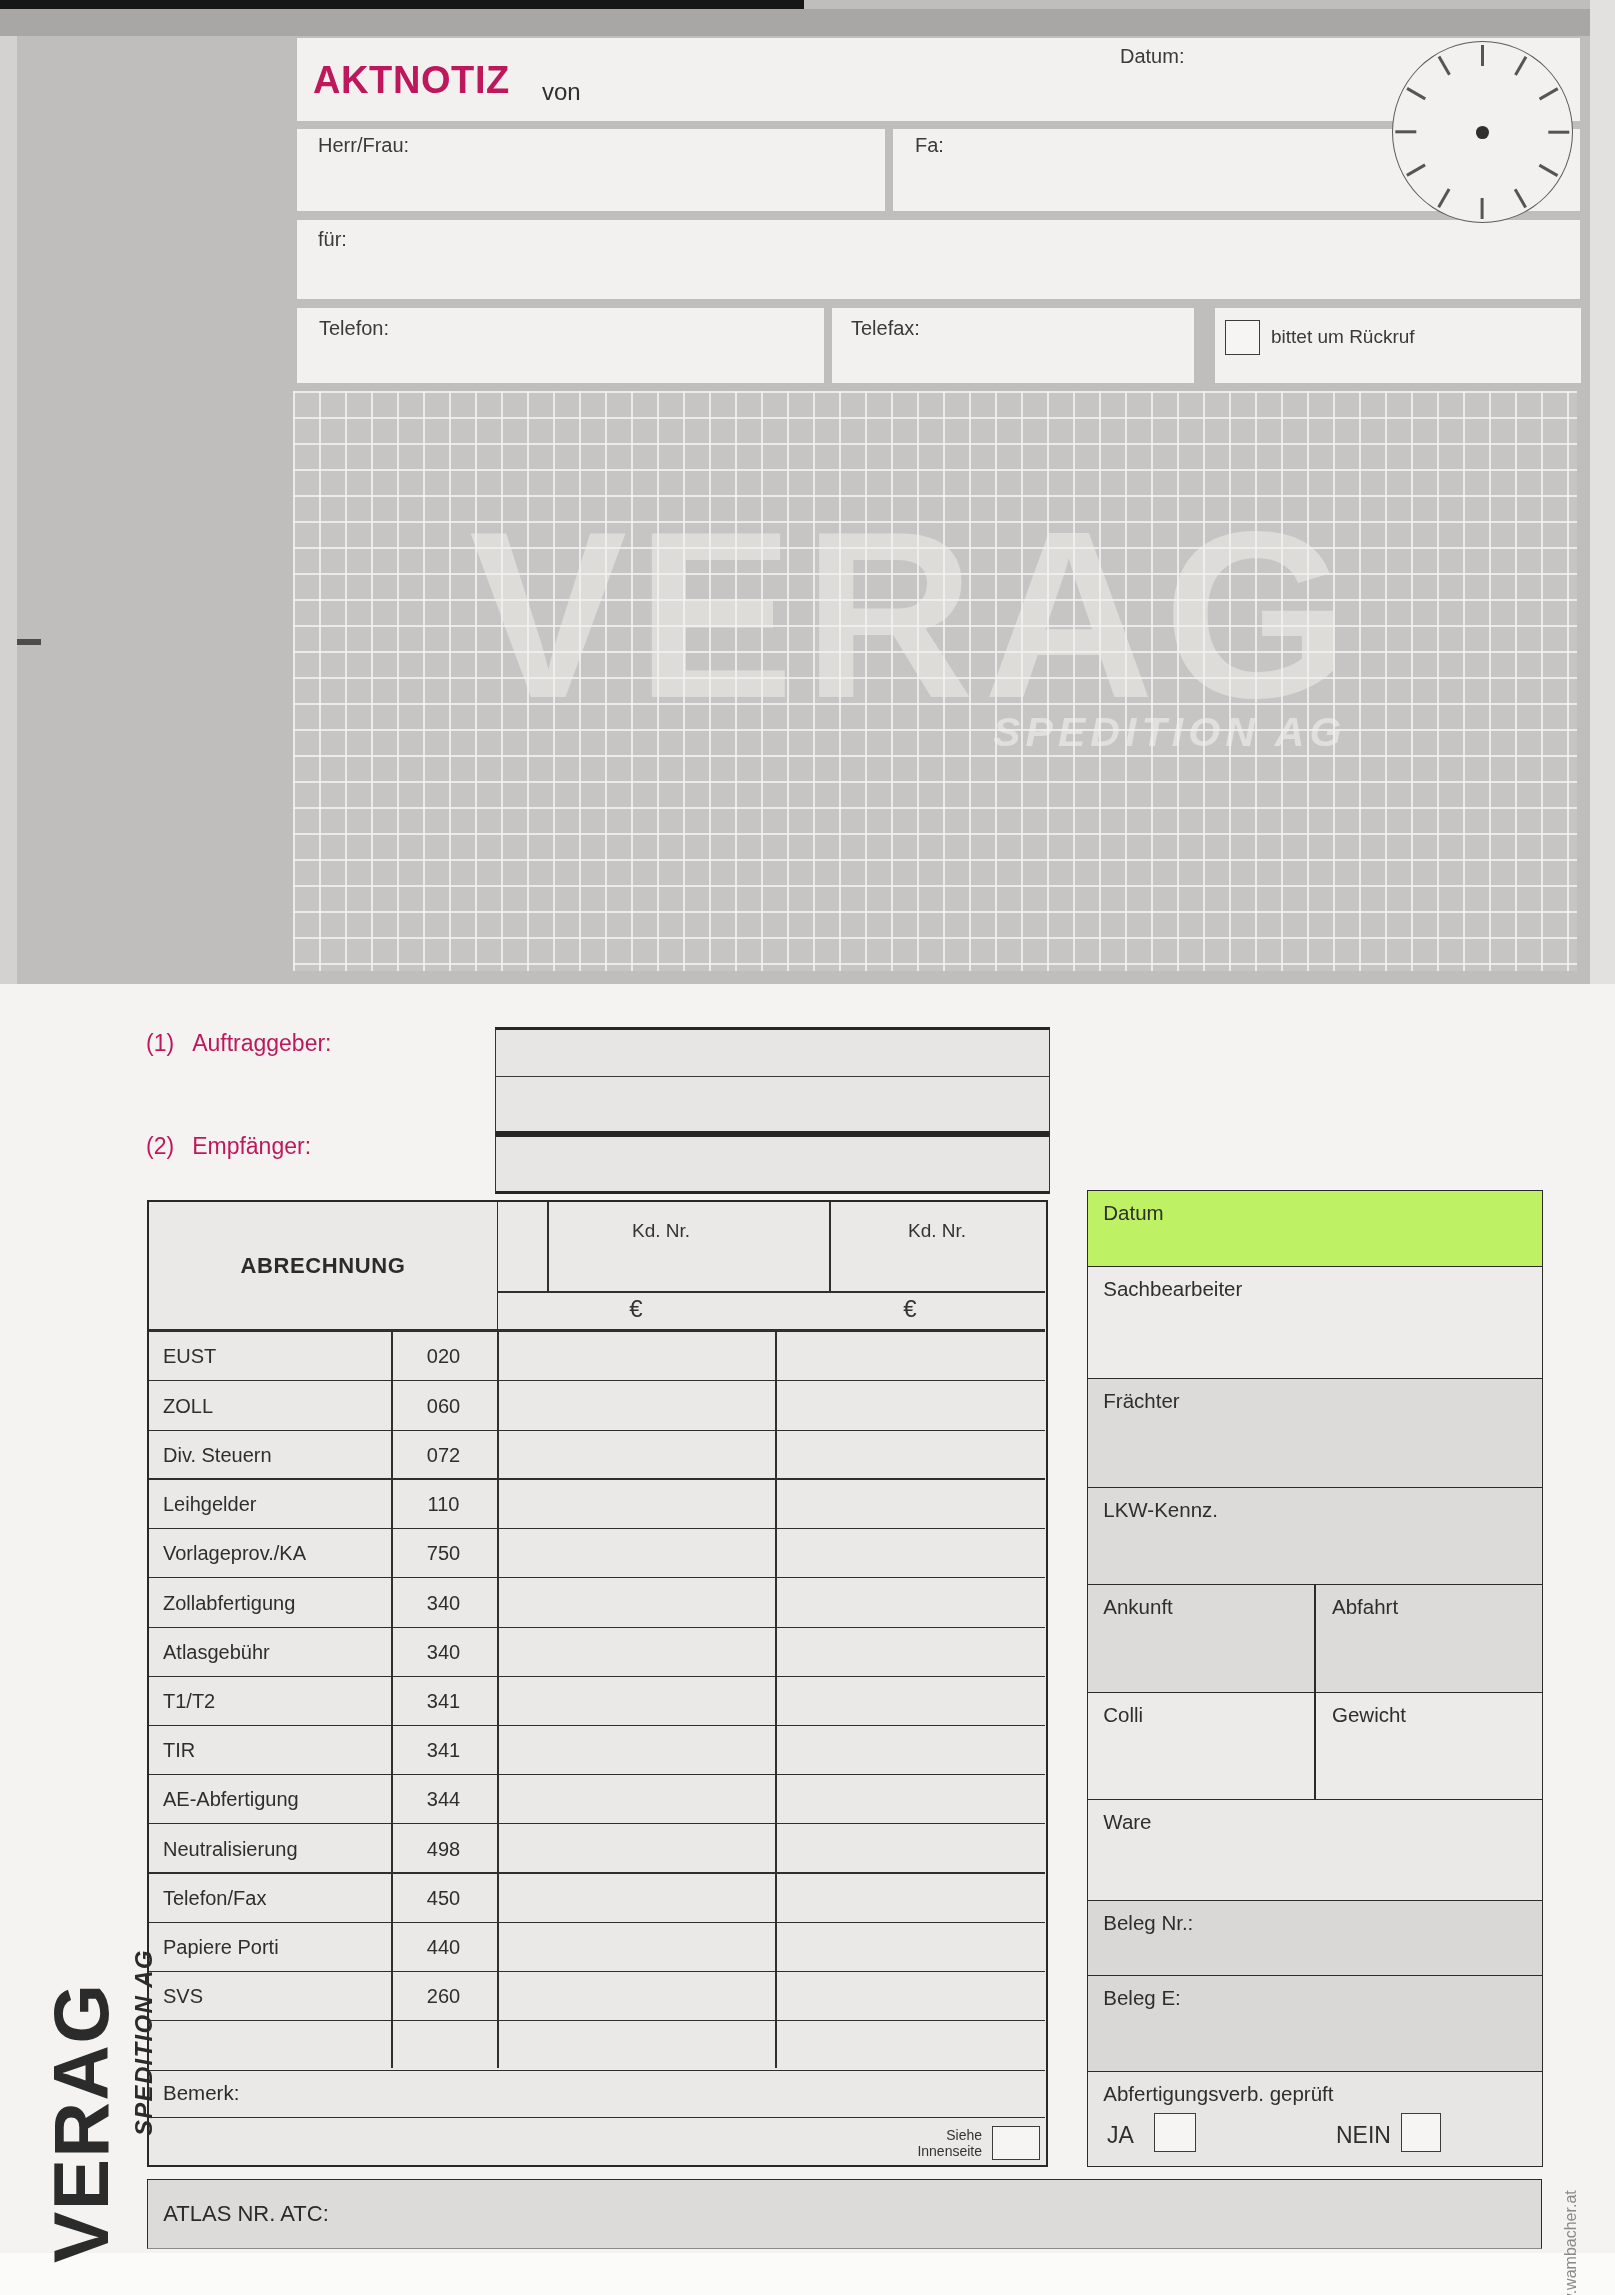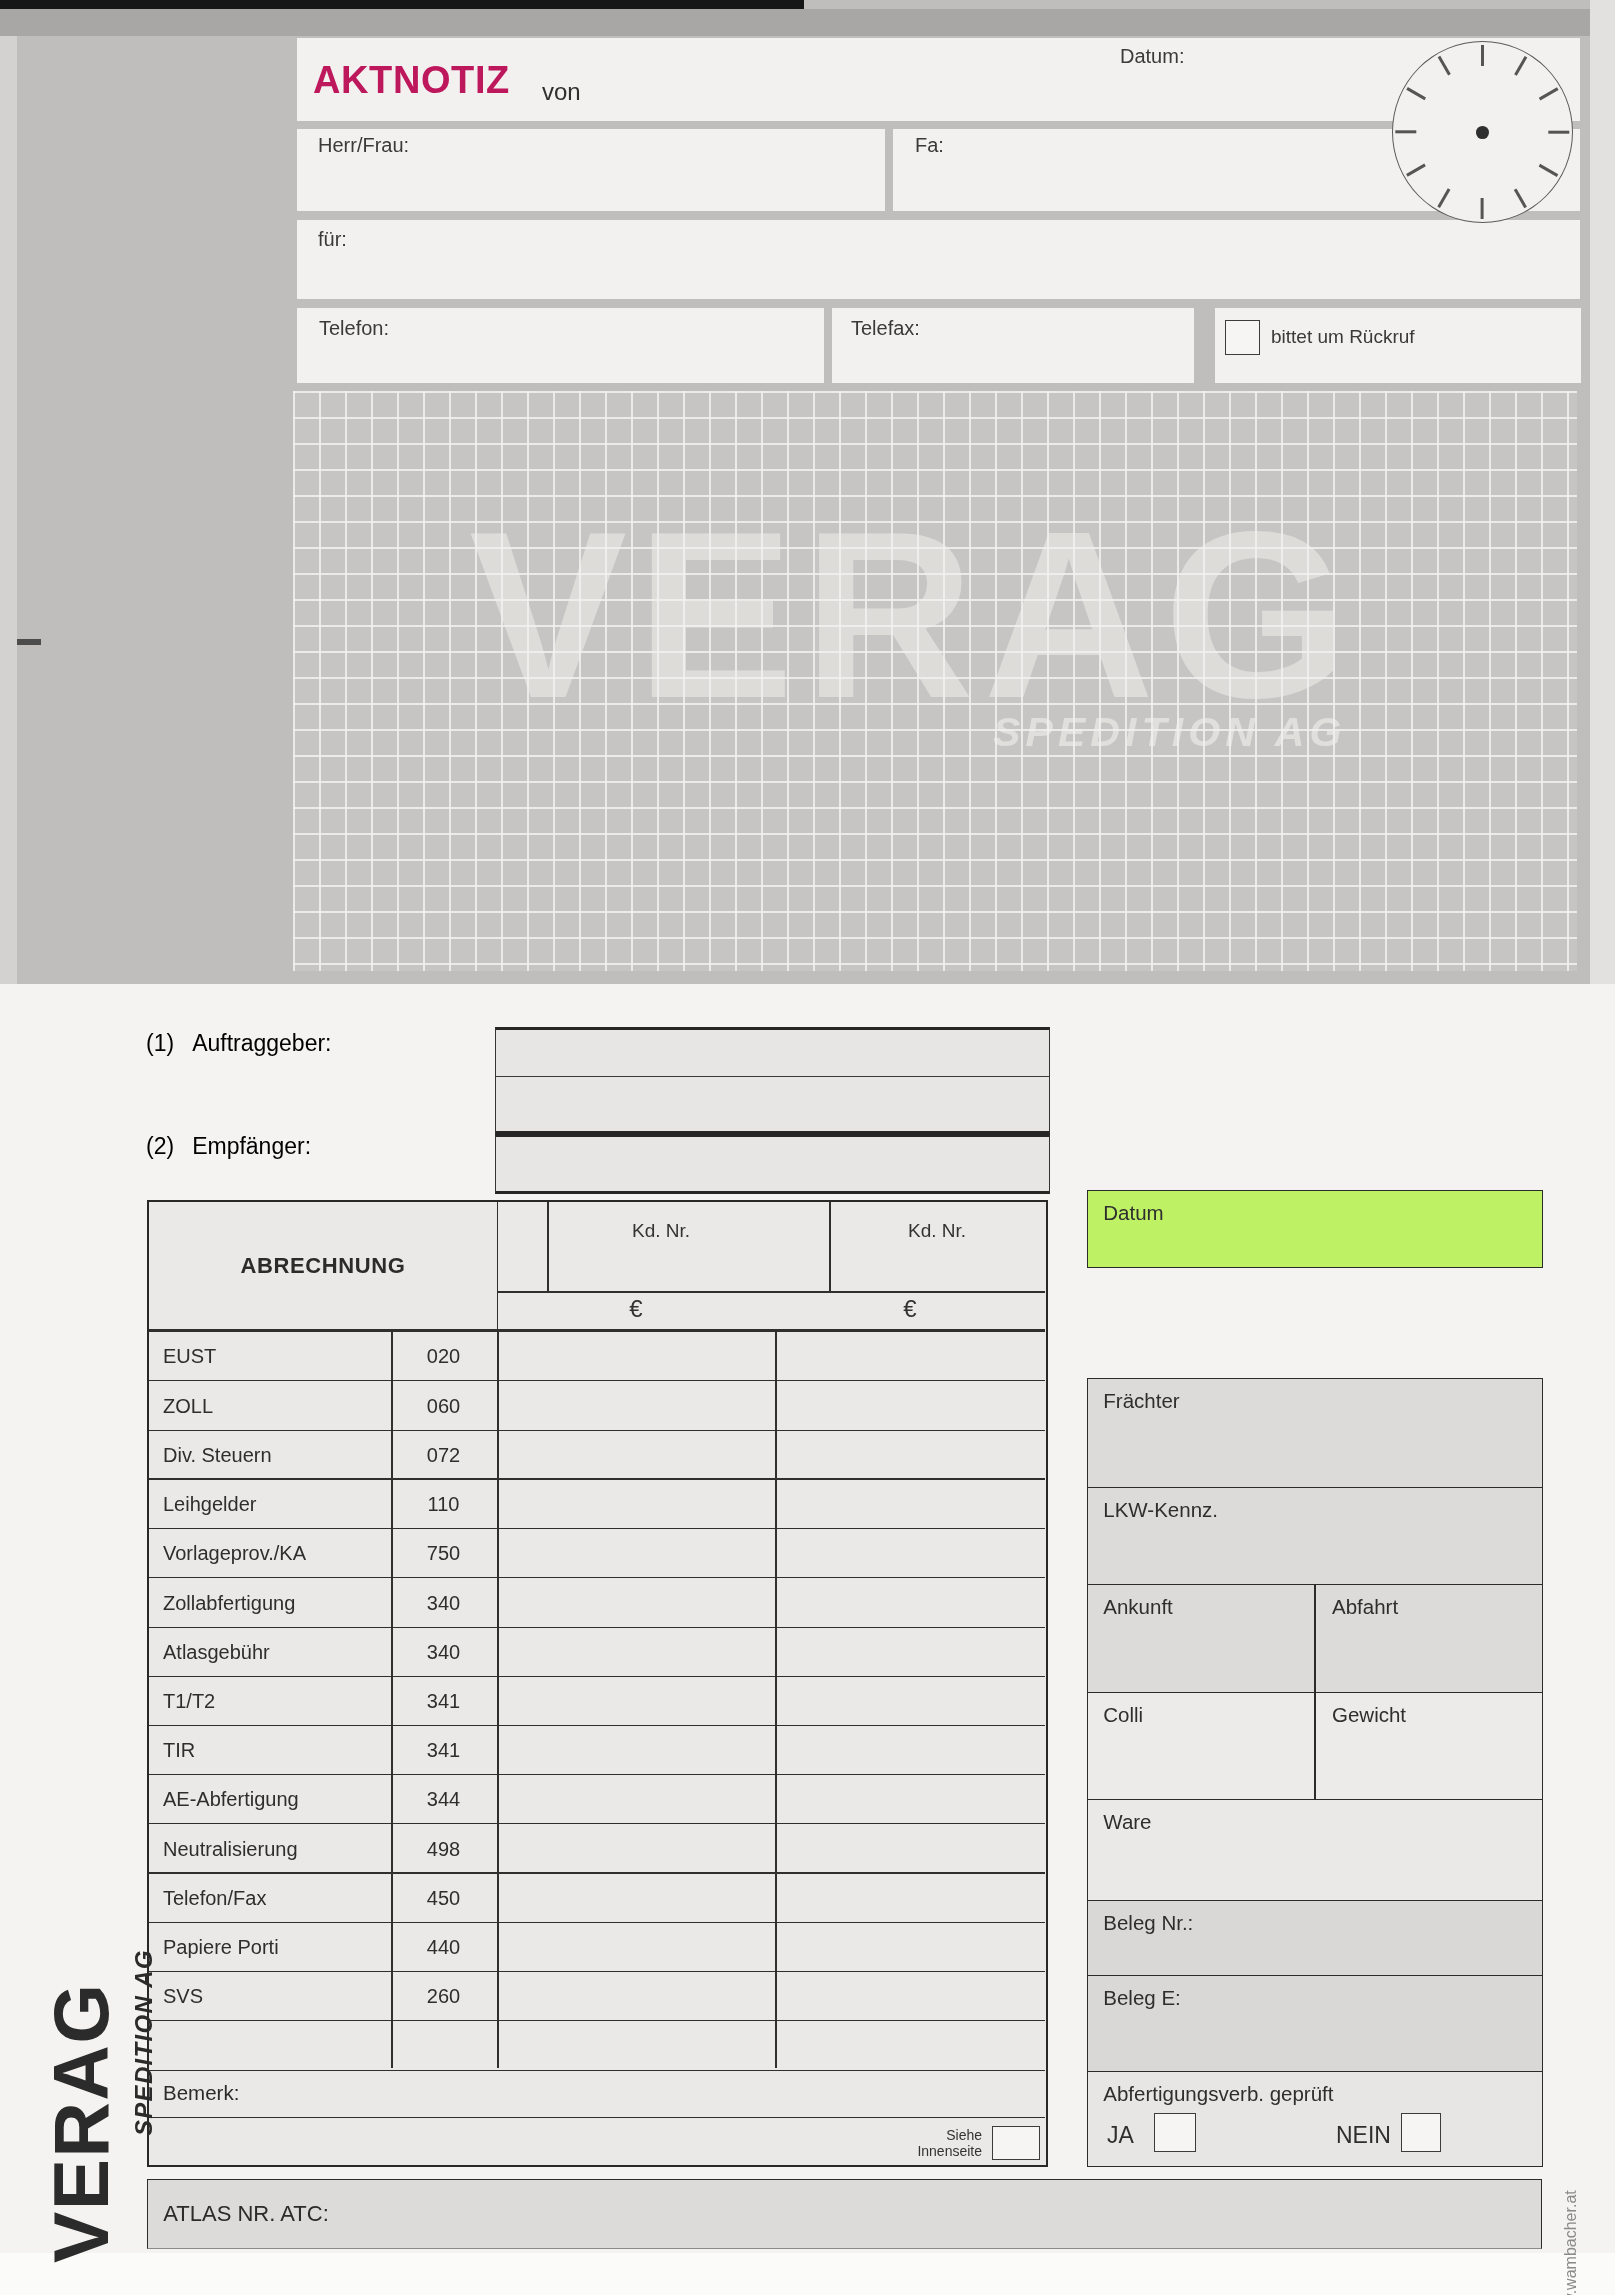--- a/index.html
+++ b/index.html
@@ -31,21 +31,21 @@
   #grid::after{content:"";position:absolute;left:0;top:0;right:0;bottom:0;
     background-image:
       repeating-linear-gradient(90deg, rgba(242,241,239,.85) 0 1.9px, rgba(0,0,0,0) 1.9px 26px),
       repeating-linear-gradient(180deg, rgba(242,241,239,.85) 0 1.9px, rgba(0,0,0,0) 1.9px 26px);}
   #wm-name{left:176px;top:105px;font-size:237px;font-weight:bold;line-height:237px;
            letter-spacing:9px;color:rgba(226,225,223,.8);white-space:nowrap;}
   #wm-sub{left:700px;top:318px;font-size:41px;font-weight:bold;font-style:italic;
           letter-spacing:5.1px;color:rgba(228,227,225,.85);white-space:nowrap;}
   
   #bottom-bg{left:0;top:984px;width:1616px;height:1311px;background:#f4f3f1;}
-  .order-label{font-size:23px;color:#000000;white-space:nowrap;}
+  .order-label{font-size:23px;color:#be185d;white-space:nowrap;}
   .order-label .num{display:inline-block;margin-right:18px;}
   .fillbox{background:#e7e6e4;border:1.3px solid #343434;border-top:3.2px solid #262626;
            border-bottom:3.2px solid #262626;}
   
   #table{left:147px;top:1200px;width:901px;height:967px;border:2.6px solid #282828;
          background:#eae9e7;box-sizing:border-box;}
   #table .in{position:absolute;}
   .vline{position:absolute;width:1.9px;background:#2f2f2f;}
   .hline{position:absolute;height:1.9px;background:#2f2f2f;}
   #abrechnung{left:0;top:0;width:348px;height:128px;border-right:1.9px solid #2f2f2f;
@@ -228,20 +228,23 @@
       </div>
       <div class="trow" style="top: 820px;">
         <span class="rl"></span>
         <span class="rc"></span>
       </div>
     </div>
 
   <div class="rbox" style="top:1190px;height:78px;background:#bef264;">
     <span class="lb">Datum</span>
   </div>
+  <div class="rbox" style="top:1266px;height:113px;background:#edecea;">
+    <span class="lb">Sachbearbeiter</span>
+  </div>
   <div class="rbox" style="top:1378px;height:111px;background:#dcdbd9;">
     <span class="lb">Frächter</span>
   </div>
   <div class="rbox" style="top:1487px;height:99px;background:#dcdbd9;">
     <span class="lb">LKW-Kennz.</span>
   </div>
   <div class="rbox" style="top:1584px;height:110px;background:#dcdbd9;">
     <span class="lb">Ankunft</span>
     <div class="split"></div>
     <span class="lb" style="left:244px;">Abfahrt</span>

